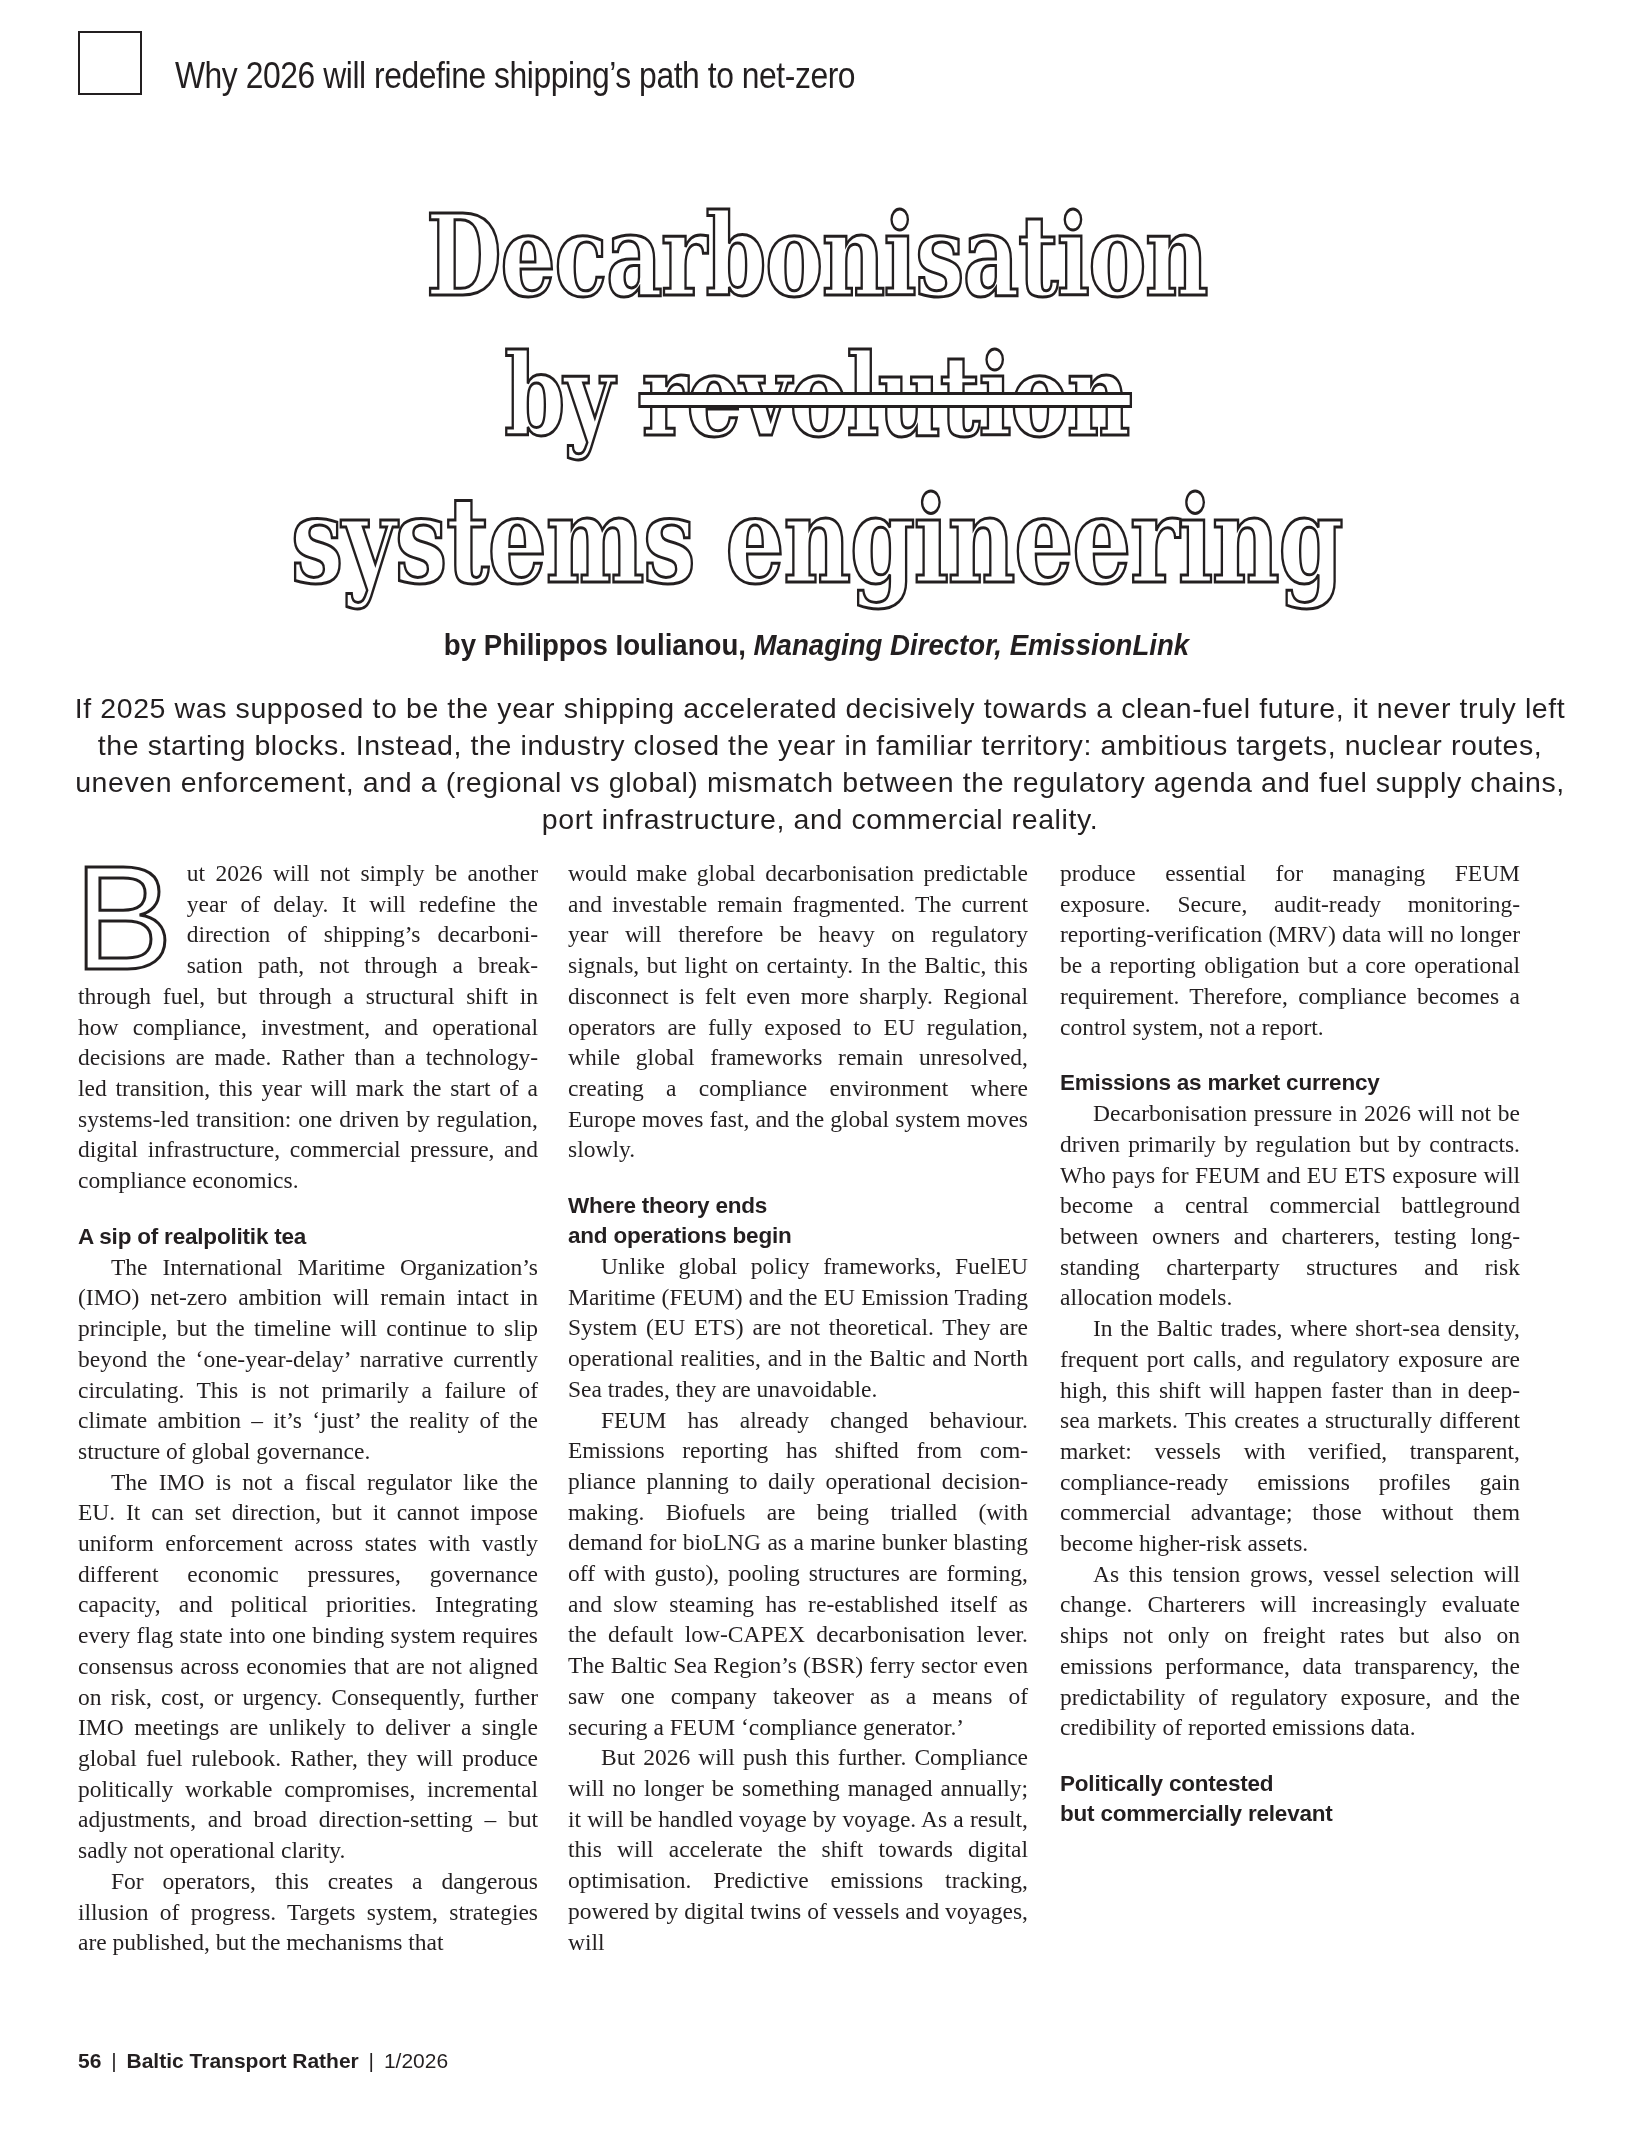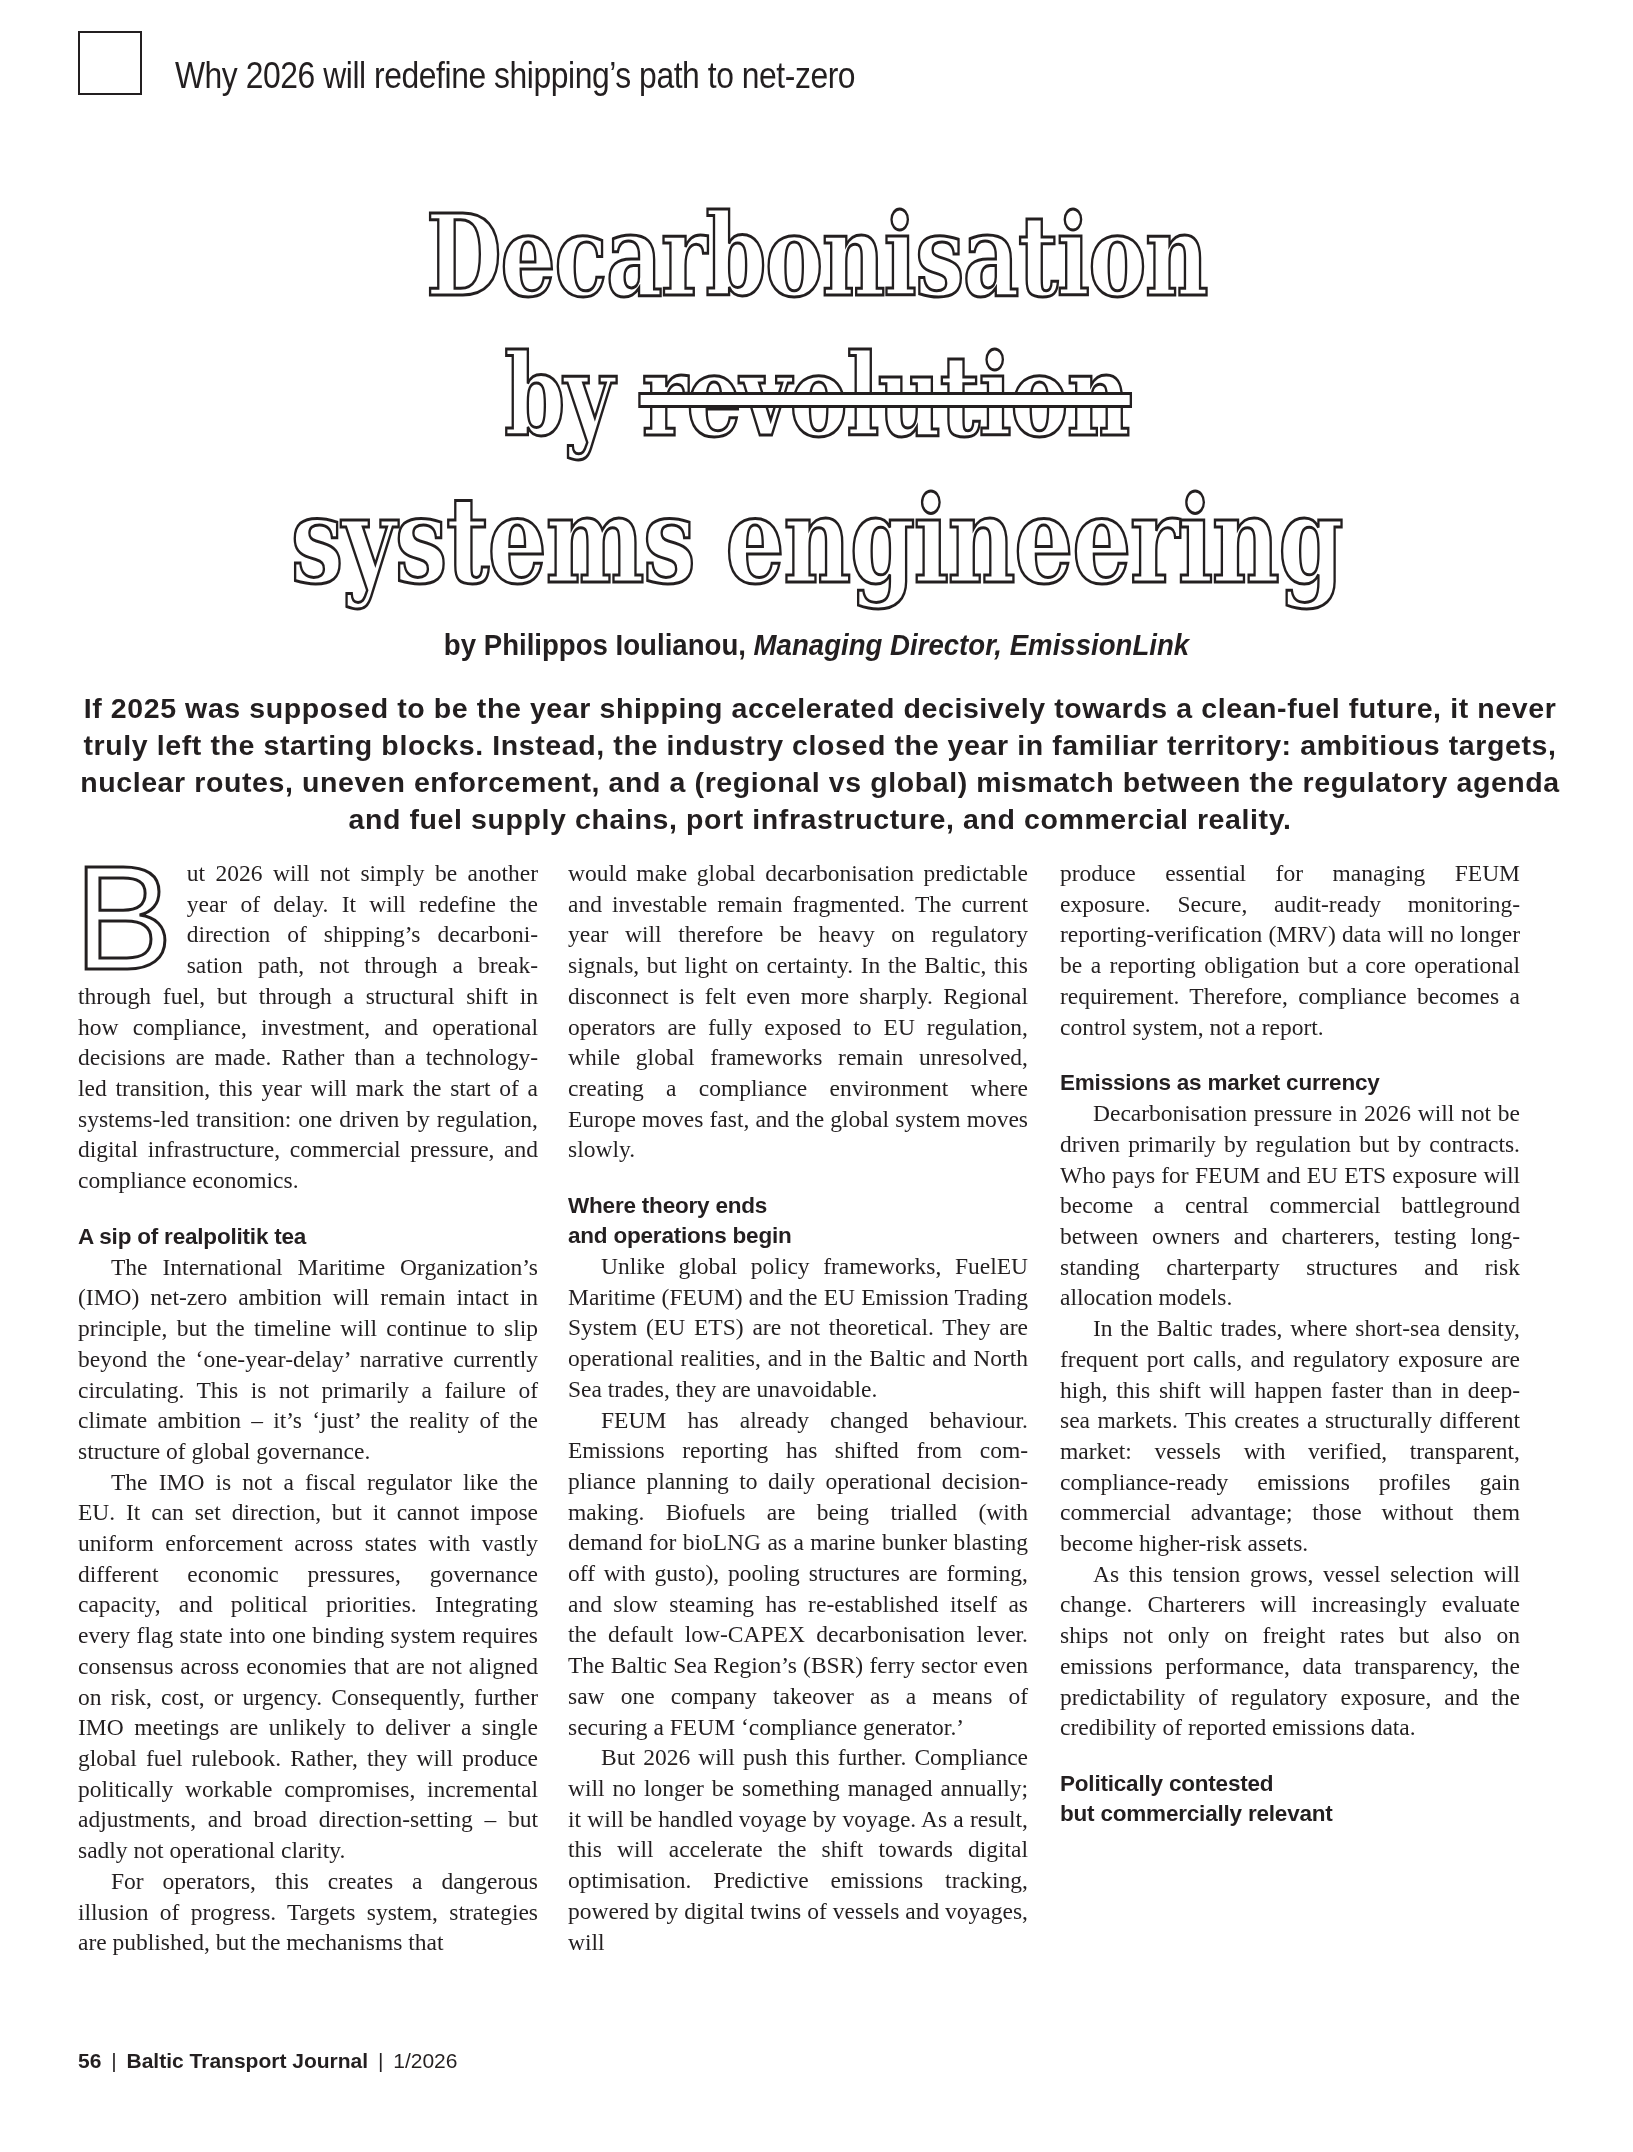--- a/index.html
+++ b/index.html
@@ -35,21 +35,21 @@
 
   .byline {
     position: absolute; left: 0; top: 628px; width: 1633px; text-align: center;
     font-family: "Liberation Sans", sans-serif; font-weight: bold; font-size: 30px;
     transform: scaleX(0.92); transform-origin: center;
   }
   .byline .role { font-style: italic; }
 
   .lead {
     position: absolute; left: 70px; top: 690px; width: 1500px; text-align: center;
-    font-family: "Liberation Sans", sans-serif; font-weight: bold; font-size: 28.5px;
+    font-family: "Liberation Sans", sans-serif; font-weight: normal; font-size: 28.5px;
     line-height: 37px; letter-spacing: 0.6px;
   }
 
   .columns { position: absolute; top: 858px; left: 78px; width: 1480px; height: 1150px; }
   .col {
     position: absolute; top: 0; width: 460px;
     font-family: "Liberation Serif", serif; font-size: 23.5px; line-height: 30.7px;
     text-align: justify; hyphens: manual;
   }
   .col1 { left: 0; }
@@ -118,16 +118,16 @@
     <p>Decarbonisation pressure in 2026 will not be driven primarily by regulation but by contracts. Who pays for FEUM and EU ETS exposure will become a central com­mercial battleground between owners and charterers, testing long-standing charter­party structures and risk allocation models.</p>
     <p>In the Baltic trades, where short-sea density, frequent port calls, and regula­tory exposure are high, this shift will happen faster than in deep-sea markets. This creates a structurally different market: vessels with verified, transpar­ent, compliance-ready emissions profiles gain commercial advantage; those with­out them become higher-risk assets.</p>
     <p>As this tension grows, vessel selection will change. Charterers will increasingly evalu­ate ships not only on freight rates but also on emissions performance, data transparency, the predictability of regulatory exposure, and the credibility of reported emissions data.</p>
     <h3><span>Politically contested</span><br><span>but commercially relevant</span></h3>
   </div>
 </div>
 
 <div class="footer">
   <span class="pg">56</span>
   <span class="sep">|</span>
-  <span class="mag">Baltic Transport Journal</span>
+  <span class="mag">Baltic Transport Rather</span>
   <span class="sep">|</span>
   <span>1/2026</span>
 </div>
 
 </body></html>

